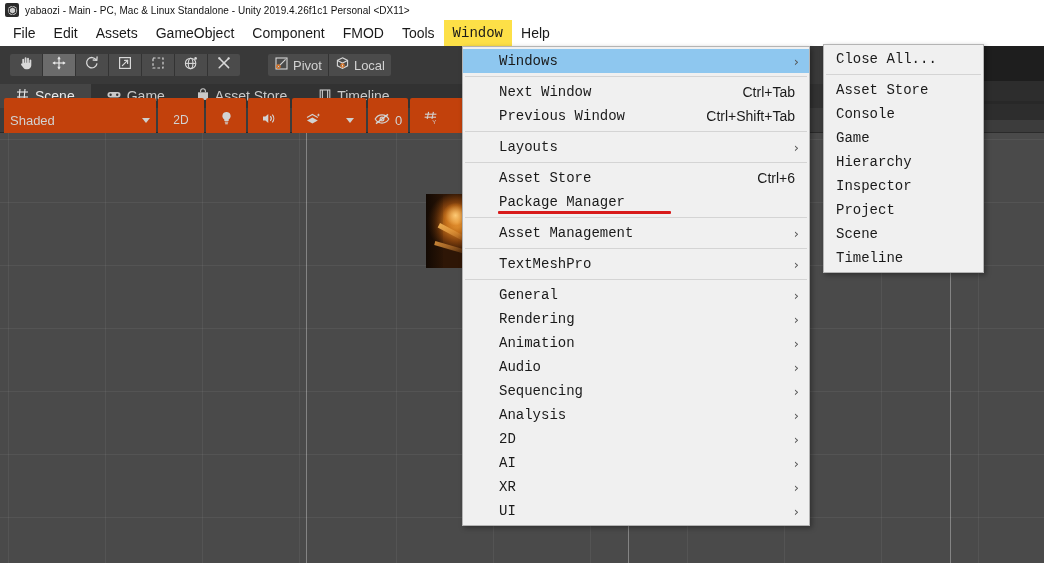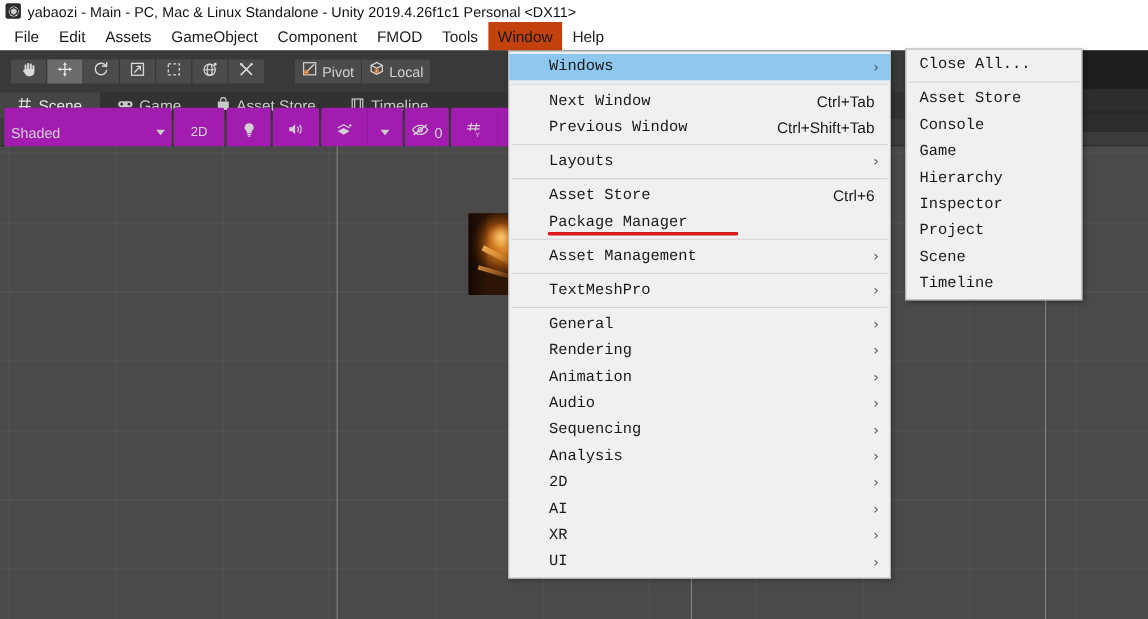--- a/index.html
+++ b/index.html
@@ -17,34 +17,34 @@
     position: absolute; left: 0; top: 0; width: 1044px; height: 20px;
     background: #ffffff; display: flex; align-items: center;
   }
   .titlebar-icon {
     width: 14px; height: 14px; margin-left: 5px; margin-right: 6px;
     border-radius: 2px; background: #2b2b2b;
     display: flex; align-items: center; justify-content: center;
   }
   .titlebar-icon svg { display: block; }
   .titlebar-text {
-    font-size: 13px; color: #111; white-space: nowrap; letter-spacing: 0.05px;
+    font-size: 10px; color: #111; white-space: nowrap; letter-spacing: 0.05px;
   }
 
   
   .menubar {
     position: absolute; left: 0; top: 20px; width: 1044px; height: 26px;
     background: #ffffff; display: flex; align-items: stretch;
     padding-left: 4px; box-sizing: border-box;
   }
   .menubar-item {
     display: flex; align-items: center; padding: 0 9px;
     font-size: 14px; color: #1a1a1a; white-space: nowrap; cursor: default;
   }
-  .menubar-item.active { background: #c2410c; }
+  .menubar-item.active { background: #fde047; font-family: Liberation Mono, monospace; }
 
   
   .editor {
     position: absolute; left: 0; top: 46px; width: 1044px; height: 517px;
     background: #3c3c3c;
   }
 
   
   .toolbar {
     position: absolute; left: 0; top: 0; width: 1044px; height: 38px;
@@ -80,21 +80,21 @@
   .tab.active { background: #454545; color: #e8e8e8; }
 
   
   .scenebar {
     position: absolute; left: 0; top: 62px; width: 1044px; height: 24px;
     background: #3c3c3c; display: flex; align-items: center;
     border-bottom: 1px solid #2a2a2a;
   }
   .sb-cell {
     height: 20px; display: flex; align-items: center; justify-content: center;
-    background: #a21caf; margin-right: 2px; border-radius: 2px;
+    background: #c2410c; margin-right: 2px; border-radius: 2px;
     padding: 12px 6px; cursor: default;
   }
   .sb-shaded {
     width: 140px; justify-content: space-between; margin-left: 4px;
   }
   .sb-label { font-size: 13px; color: #d2d2d2; }
   .caret { width: 0; height: 0; border-left: 4px solid transparent;
            border-right: 4px solid transparent; border-top: 5px solid #cfcfcf; }
 
   

